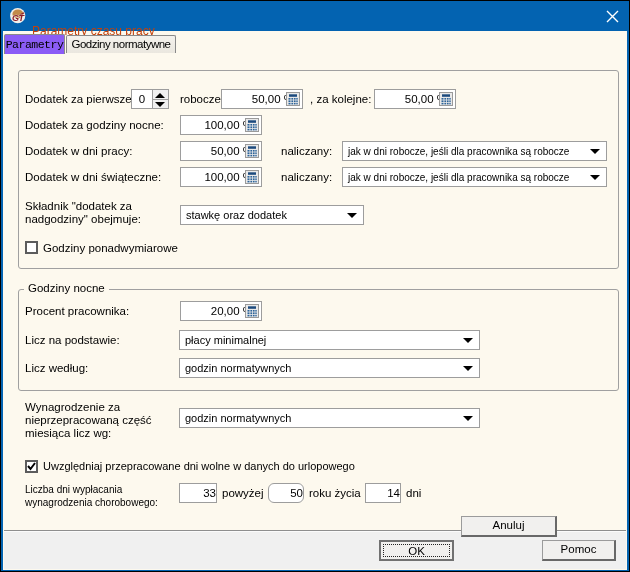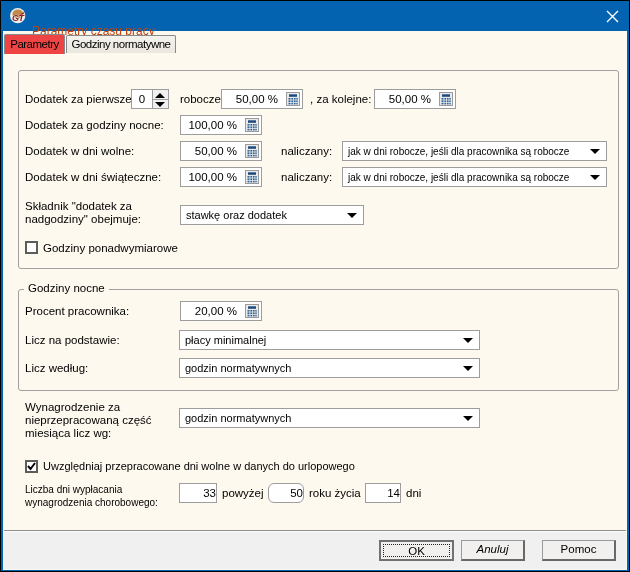--- a/index.html
+++ b/index.html
@@ -5,31 +5,31 @@
   html,body{margin:0;padding:0;background:#fff;}
   *{box-sizing:border-box;}
   #w{position:relative;width:630px;height:572px;background:#000;
      font-family:"Liberation Sans",sans-serif;font-size:11.5px;color:#000;overflow:hidden;}
   .abs{position:absolute;}
   #frame{left:1px;top:1px;width:628px;height:570px;background:#0363b1;}
   #client{left:3px;top:31px;width:624px;height:539px;background:#fdf9ee;}
   #titletext{left:32px;top:0px;height:31px;line-height:31px;color:#c2410c;font-size:12px;letter-spacing:0px;margin-top:16px;}
   
   .tab{border:1px solid #898989;border-bottom:none;border-radius:2px 2px 0 0;text-align:center;white-space:nowrap;letter-spacing:-0.5px;}
-  #tab1{left:4px;top:34px;width:61px;height:20px;background:#ef4444;line-height:19px;z-index:3;}
+  #tab1{left:4px;top:34px;width:61px;height:20px;background:#8b5cf6;line-height:19px;z-index:3;font-family:Liberation Mono, monospace;}
   #tab2{left:66px;top:35px;width:110px;height:18px;background:linear-gradient(#f4f2ed,#eae7df);line-height:17px;}
   
   .grp{border:1px solid #a0a0a0;border-radius:3px;}
   .grplab{background:#fdf9ee;padding:0 4px;height:13px;line-height:13px;}
   
   .lb{line-height:20px;white-space:nowrap;}
   .lbm{line-height:13px;white-space:nowrap;}
   
   .fld{background:#fff;border:1px solid #9d9d9d;}
-  .pct{text-align:right;padding-right:24px;line-height:18px;}
+  .pct{text-align:right;padding-right:8px;line-height:18px;}
   .num{text-align:right;padding-left:5px;line-height:18px;}
   .cmb{padding-left:5px;line-height:18px;white-space:nowrap;overflow:hidden;font-size:11px;}
   .sq{display:inline-block;transform:scaleX(0.91);transform-origin:0 50%;}
   .arr{position:absolute;right:6px;top:7px;width:0;height:0;
        border-left:5.5px solid transparent;border-right:5.5px solid transparent;border-top:5.5px solid #000;}
   .calc{position:absolute;right:2px;top:2px;}
   
   .cb{width:13px;height:13px;background:#fff;border:2px solid #5c5c5c;}
   
   .btn{background:#f1f0ee;border-top:1px solid #9b9b9b;border-left:1px solid #9b9b9b;
@@ -119,21 +119,21 @@
           <rect x="5.4" y="8.4" width="1.7" height="1.6"></rect>
           <rect x="7.9" y="8.4" width="1.7" height="1.6"></rect>
           <rect x="10.3" y="8.4" width="1.4" height="1.6"></rect>
           <rect x="2.5" y="10.8" width="2" height="1.6"></rect>
           <rect x="5.4" y="10.8" width="1.7" height="1.6"></rect>
           <rect x="7.9" y="10.8" width="1.7" height="1.6"></rect>
           <rect x="10.3" y="10.8" width="1.4" height="1.6"></rect>
         </g>
       </svg></div>
 
-  <div class="abs lb" style="left:25px;top:141px;">Dodatek w dni wolne:</div>
+  <div class="abs lb" style="left:25px;top:141px;">Dodatek w dni pracy:</div>
   <div class="abs fld pct" style="left:180px;top:141px;width:82px;height:20px;">50,00&nbsp;%<svg class="calc" width="14" height="14" viewBox="0 0 14 14">
         <rect x="0.5" y="0.5" width="13" height="13" fill="#e9e9e9" stroke="#9a9a9a"></rect>
         <rect x="3" y="2.3" width="8" height="2.5" fill="#1c4a7e"></rect>
         <g fill="#2b6399">
           <rect x="2.5" y="6" width="2" height="1.6"></rect>
           <rect x="5.4" y="6" width="1.7" height="1.6"></rect>
           <rect x="7.9" y="6" width="1.7" height="1.6"></rect>
           <rect x="10.3" y="6" width="1.4" height="1.6"></rect>
           <rect x="2.5" y="8.4" width="2" height="1.6"></rect>
           <rect x="5.4" y="8.4" width="1.7" height="1.6"></rect>
@@ -223,15 +223,15 @@
   <div class="abs fld num" style="left:365px;top:483px;width:36px;height:20px;">14</div>
   <div class="abs lb" style="left:406px;top:483px;">dni</div>
 
   <div class="abs" style="left:4px;top:530px;width:622px;height:1px;background:#8e8e8e;"></div>
   <div class="abs" style="left:4px;top:531px;width:622px;height:1px;background:#fbfbfb;"></div>
   <div class="abs" style="left:4px;top:532px;width:622px;height:37px;background:#f0f0f0;"></div>
 
   <div class="abs" id="okbtn" style="left:379px;top:540px;width:75px;height:21px;">
       <span id="okdot">OK</span>
     </div>
-  <div class="abs btn" style="left:461px;top:540px;width:64px;height:21px;font-style:italic;">Anuluj</div>
+  <div class="abs btn" style="left:461px;top:516px;width:96px;height:21px;">Anuluj</div>
   <div class="abs btn" style="left:542px;top:540px;width:74px;height:21px;">Pomoc</div>
 </div>
 
 </body></html>

